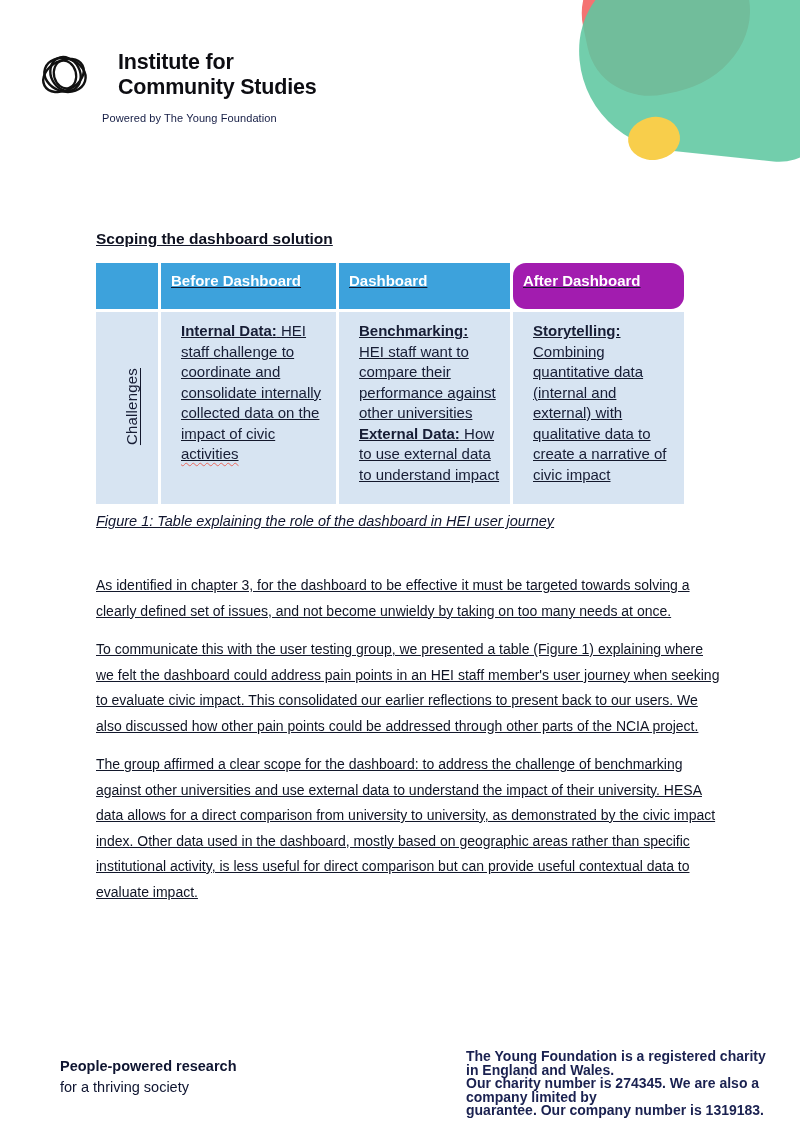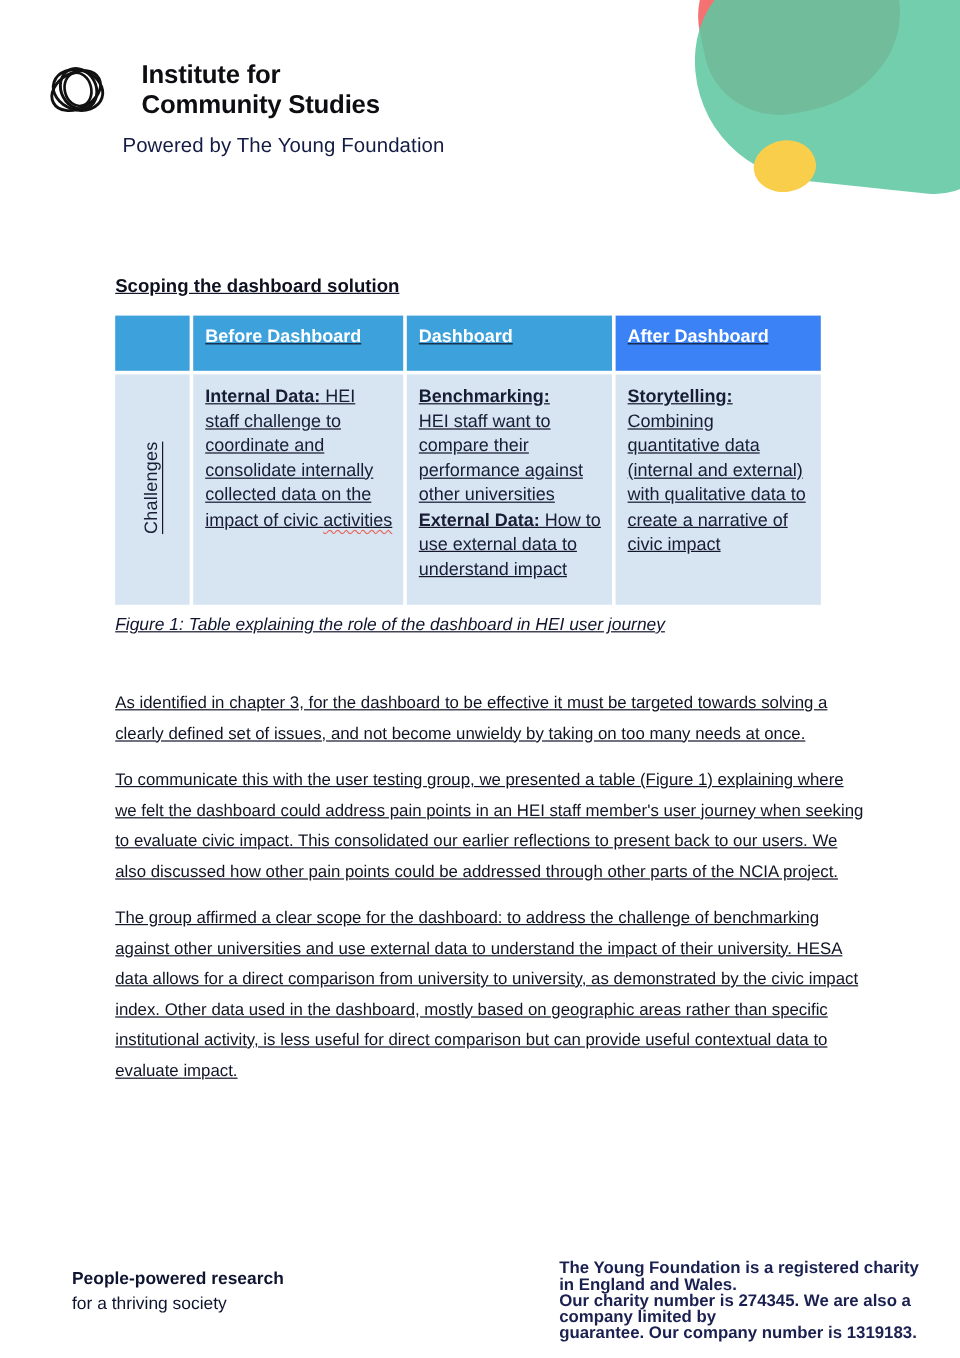--- a/index.html
+++ b/index.html
@@ -10,21 +10,21 @@
     font-family:"Liberation Sans", sans-serif;
     color:#13182c;
   }
 
   
   .logo-wrap { position:absolute; left:35px; top:44px; }
   .logo-row { display:flex; align-items:flex-start;gap:16px; }
   .logo-icon { width:60px; height:62px; flex:0 0 auto; }
   .logo-text { margin-left:7px; padding-top:6px; }
   .logo-title { font-weight:bold; font-size:21.5px; line-height:25px; color:#0d0d12; letter-spacing:-0.2px; }
-  .logo-tagline { margin-left:67px; margin-top:6px; font-size:17px; color:#141c44; letter-spacing:0.1px; }
+  .logo-tagline { margin-left:67px; margin-top:6px; font-size:11px; color:#141c44; letter-spacing:0.1px; }
 
   
   .blob { position:absolute; }
   .blob-red {
     left:583px; top:-58px; width:168px; height:150px;
     border-radius:46% 54% 58% 42% / 48% 52% 56% 44%;
     transform:rotate(-12deg);
   }
   .blob-green {
     right:-38px; top:-28px; width:260px; height:182px;
@@ -47,21 +47,21 @@
     gap:3px;
     width:588px;
     background:#ffffff;
   }
   .th {
     color:#ffffff; font-weight:bold; font-size:15px;
     padding:9px 8px 0 10px; height:46px;
   }
   .td {
     font-size:15px; line-height:20.5px; color:#171d35;
-    padding:9px 9px 12px 10px; min-height:192px;
+    padding:9px 9px 12px 20px; min-height:192px;
   }
   .td-label { display:flex; align-items:center; justify-content:center; }
   .rotated-label {
     writing-mode:vertical-rl; transform:rotate(180deg);
     font-size:15px; color:#171d35; letter-spacing:0.2px;
   }
   .spellcheck {
     text-decoration-line:underline;
     text-decoration-style:wavy;
     text-decoration-color:#E8695E;
@@ -108,21 +108,21 @@
     <div class="logo-tagline">Powered by The Young Foundation</div>
   </div>
 
   <div class="content">
     <div class="section-heading">Scoping the dashboard solution</div>
 
     <div class="figure-table">
       <div class="th cell-head" style="background: rgb(61, 162, 220);"></div>
       <div class="th cell-head" style="background: rgb(61, 162, 220);">Before Dashboard</div>
       <div class="th cell-head" style="background: rgb(61, 162, 220);">Dashboard</div>
-      <div class="th cell-head" style="background: #3b82f6;">After Dashboard</div>
+      <div class="th cell-head" style="background: #a21caf; border-radius: 13px;">After Dashboard</div>
 
       <div class="td td-label cell-body" style="background: rgb(215, 228, 242);">
         <span class="rotated-label">Challenges</span>
       </div>
       <div class="td cell-body" style="background: rgb(215, 228, 242);"><span style="font-weight: bold;">Internal Data:</span><span> HEI staff challenge to coordinate and consolidate internally collected data on the impact of civic </span><span class="spellcheck">activities</span></div>
       <div class="td cell-body" style="background: rgb(215, 228, 242);"><span style="font-weight: bold;">Benchmarking:</span><br><span>HEI staff want to compare their performance against other universities </span><span style="font-weight: bold;">External Data:</span><span> How to use external data to understand impact</span></div>
       <div class="td cell-body" style="background: rgb(215, 228, 242);"><span style="font-weight: bold;">Storytelling:</span><span> Combining quantitative data (internal and external) with qualitative data to create a narrative of civic impact</span></div>
     </div>
 
     <div class="figure-caption">Figure 1: Table explaining the role of the dashboard in HEI user journey</div>

